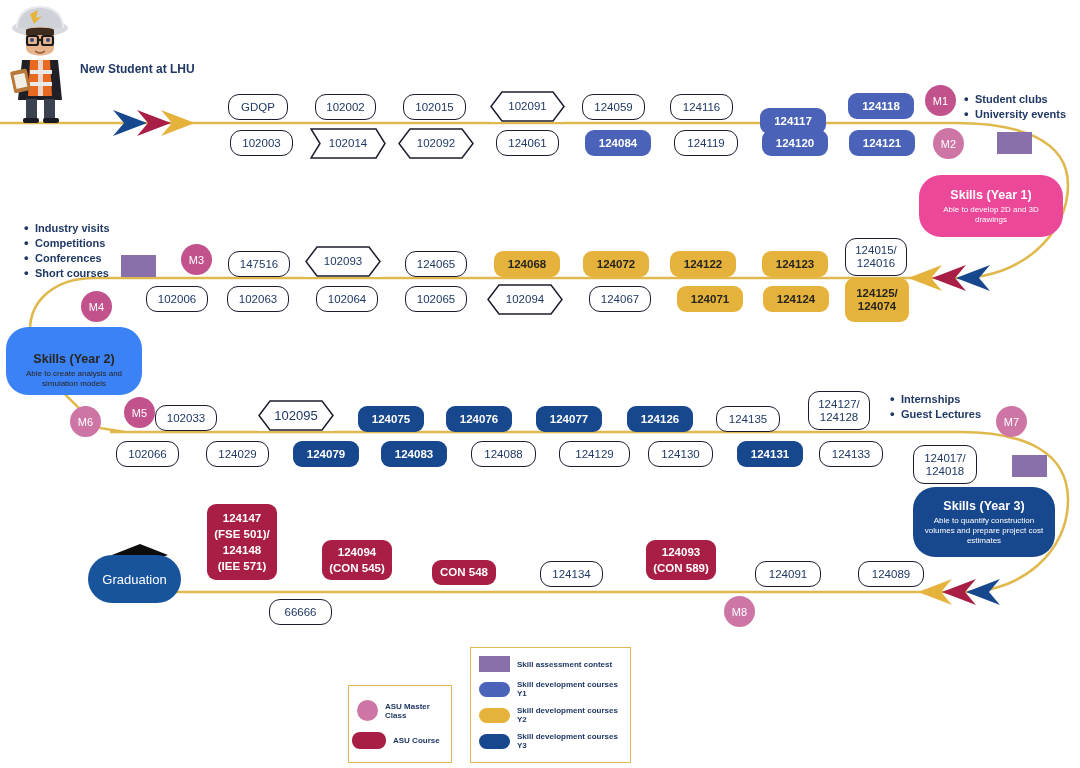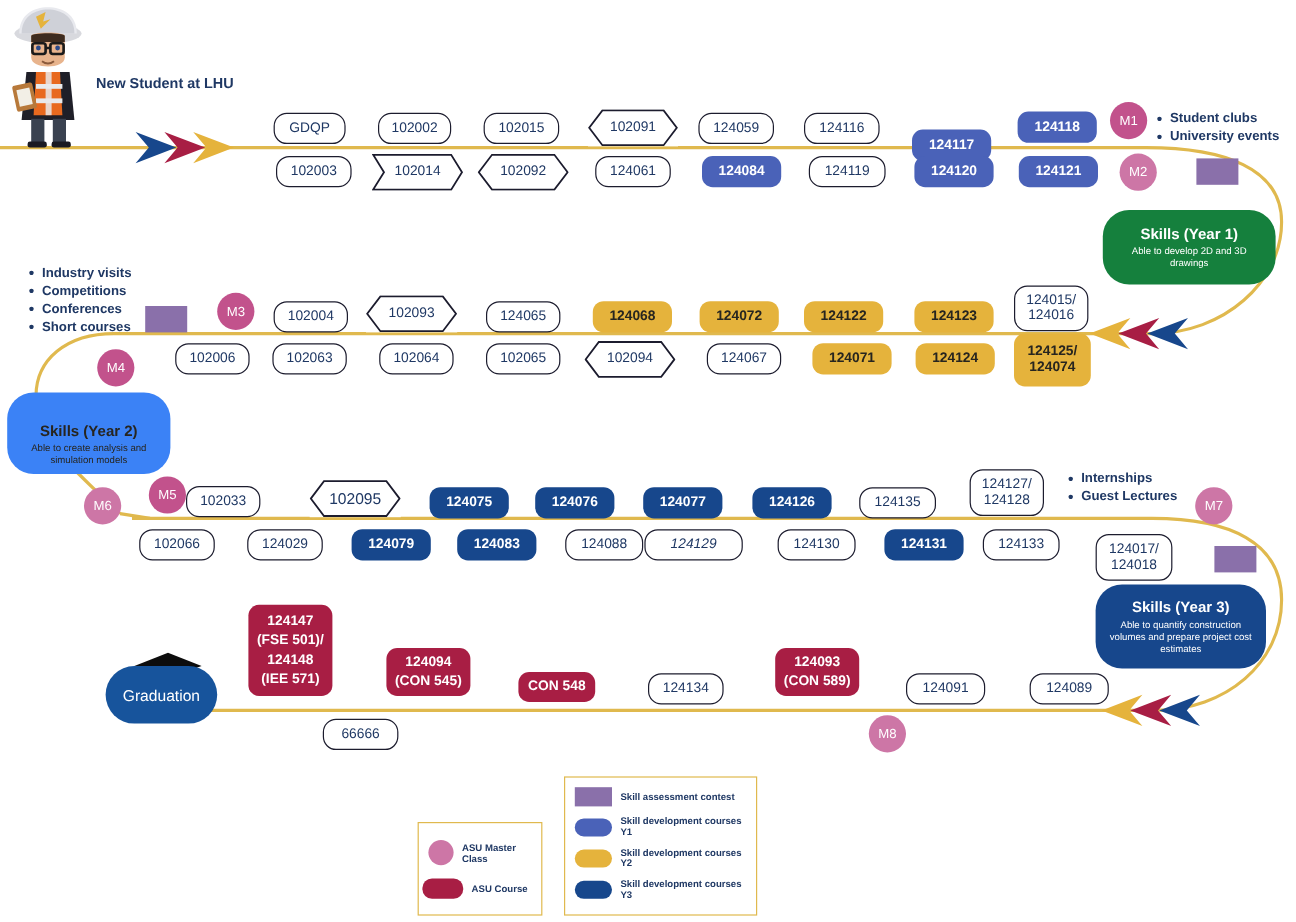--- a/index.html
+++ b/index.html
@@ -49,21 +49,21 @@
   .skillrect{position:absolute;width:35px;height:22px;background:#8a70aa;}
 
   
   .bubble{
     position:absolute;border-radius:22px;color:#ffffff;
     display:flex;flex-direction:column;align-items:center;justify-content:center;
     text-align:center;padding:6px 8px;box-sizing:border-box;
   }
   .bubble .b-title{font-size:12.5px;font-weight:bold;margin-bottom:3px;}
   .bubble .b-sub{font-size:8px;line-height:10px;}
-  .bubble.blue{background:#15803d;border-radius:22px;}
+  .bubble.blue{background:#ec4899;border-radius:22px;}
   .bubble.gold{background:#3b82f6;color:#27251f;justify-content:flex-end;}
   .bubble.navy{background:#17478c;}
   .bubble.grad{background:#17549c;border-radius:28px;align-items:center;justify-content:center;}
   .bubble.grad .b-title{font-size:13px;font-weight:normal;margin:0;}
 
   
   .bullets{position:absolute;color:#1f3864;font-size:11px;font-weight:bold;line-height:15px;}
   .bullets div{position:relative;padding-left:11px;}
   .bullets div:before{content:"\2022";position:absolute;left:0;top:-1px;font-size:13px;}
 
@@ -209,21 +209,21 @@
   <div class="bullets" style="left:24px;top:221px;">
     <div>Industry visits</div>
     <div>Competitions</div>
     <div>Conferences</div>
     <div>Short courses</div>
   </div>
   <div class="skillrect" style="left:121px;top:255px;"></div>
   <div class="mcircle" style="left:181px;top:244px;">M3</div>
   <div class="mcircle" style="left:81px;top:291px;">M4</div>
 
-  <div class="node plain" style="left:228px;top:251px;width:62px;height:26px;">102004</div>
+  <div class="node plain" style="left:228px;top:251px;width:62px;height:26px;">147516</div>
   <div class="node eng" style="left:305px;top:246px;width:76px;height:31px;">
     <svg class="hexsvg" width="76" height="31" viewBox="0 0 76 31">
         <polygon points="12,1 64,1 75,15.5 64,30 12,30 1,15.5" fill="#ffffff" stroke="#1c1c2e" stroke-width="1.5"></polygon>
       </svg>
     <span style="position:absolute;left:0;top:0;width:76px;height:31px;display:flex;align-items:center;justify-content:center;font-size:11.5px;color:#1f3864;">102093</span>
   </div>
   <div class="node plain" style="left:405px;top:251px;width:62px;height:26px;">124065</div>
   <div class="node y2" style="left:494px;top:251px;width:66px;height:26px;">124068</div>
   <div class="node y2" style="left:583px;top:251px;width:66px;height:26px;">124072</div>
   <div class="node y2" style="left:670px;top:251px;width:66px;height:26px;">124122</div>
@@ -268,21 +268,21 @@
   <div class="node y3" style="left:627px;top:406px;width:66px;height:26px;">124126</div>
   <div class="node plain" style="left:716px;top:406px;width:64px;height:26px;">124135</div>
   <div class="node plain" style="left:808px;top:391px;width:62px;height:39px;">124127/
 124128</div>
 
   <div class="node plain" style="left:116px;top:441px;width:63px;height:26px;">102066</div>
   <div class="node plain" style="left:206px;top:441px;width:63px;height:26px;">124029</div>
   <div class="node y3" style="left:293px;top:441px;width:66px;height:26px;">124079</div>
   <div class="node y3" style="left:381px;top:441px;width:66px;height:26px;">124083</div>
   <div class="node plain" style="left:471px;top:441px;width:65px;height:26px;">124088</div>
-  <div class="node plain" style="left:537px;top:441px;width:82px;height:26px;font-style:italic;">124129</div>
+  <div class="node plain" style="left:559px;top:441px;width:71px;height:26px;">124129</div>
   <div class="node plain" style="left:648px;top:441px;width:65px;height:26px;">124130</div>
   <div class="node y3" style="left:737px;top:441px;width:66px;height:26px;">124131</div>
   <div class="node plain" style="left:819px;top:441px;width:64px;height:26px;">124133</div>
   <div class="node plain" style="left:913px;top:445px;width:64px;height:39px;">124017/
 124018</div>
 
   <div class="bullets" style="left:890px;top:392px;">
     <div>Internships</div>
     <div>Guest Lectures</div>
   </div>

